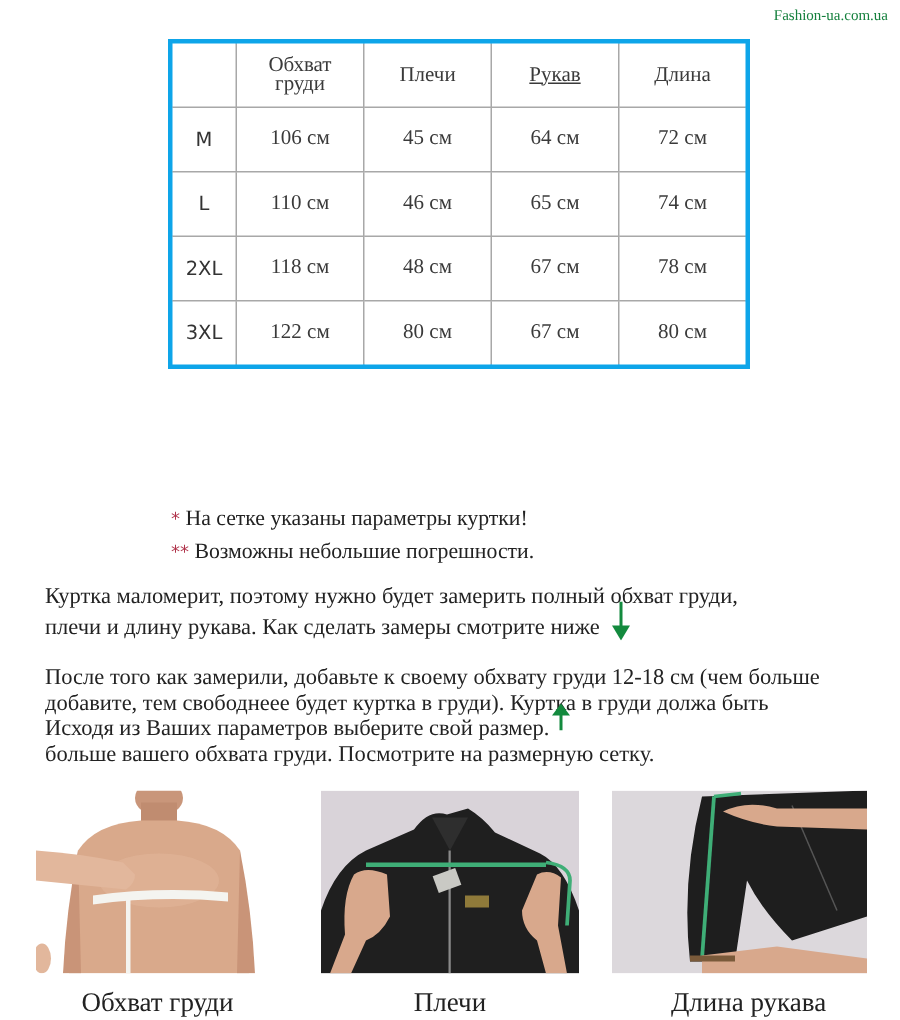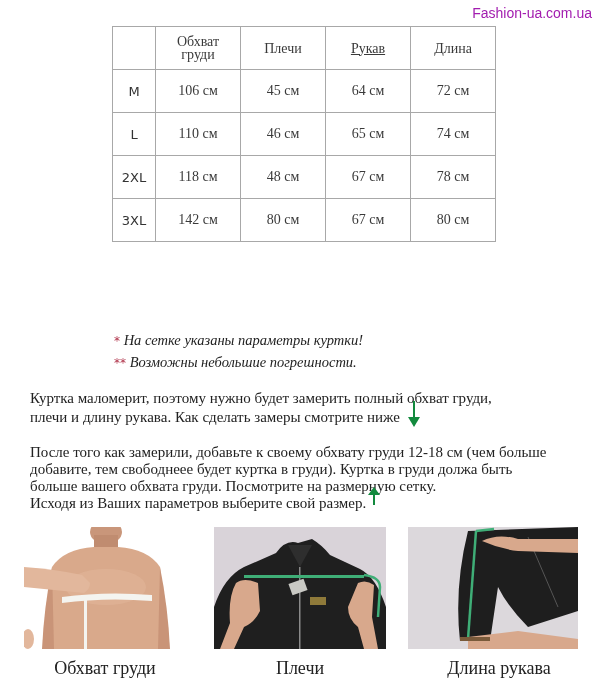--- a/index.html
+++ b/index.html
@@ -3,40 +3,40 @@
 <meta charset="utf-8">
 <style>
   html, body { margin: 0; padding: 0; }
   body {
     width: 600px; height: 680px; overflow: hidden; background: #ffffff;
     font-family: "Liberation Serif", "DejaVu Serif", serif; color: #222;
     position: relative;
   }
   .brand {
     position: absolute; top: 5px; right: 8px;
-    color: #a21caf; font-size: 14px;
-    font-family: Liberation Sans, sans-serif;
+    color: #15803d; font-size: 10px;
+    font-family: Liberation Serif, serif;
   }
   table.size-table {
     position: absolute; left: 112px; top: 26px;
     border-collapse: collapse;
-    border: 1px solid #0ea5e9;
+    border: 3px solid #0ea5e9;
   }
   table.size-table td, table.size-table th {
     border: 1px solid #a8a8a8;
     text-align: center; vertical-align: middle;
     font-weight: normal; font-size: 14px; color: #3a3a3a;
     padding: 0;
   }
   table.size-table th { height: 42px; line-height: 13px; }
   table.size-table td { height: 42px; }
   .c0 { width: 42px; } .c1 { width: 84px; } .c2 { width: 84px; } .c3 { width: 84px; text-decoration: underline; } .c4 { width: 84px; }
   .size-cell { font-family: "DejaVu Sans", sans-serif; font-size: 13px !important; color: #333 !important; }
   .notes { position: absolute; left: 114px; top: 331px; font-size: 14.5px; color: #222; }
-  .notes div { height: 22px; line-height: 18px; font-style: italic; }
+  .notes div { height: 22px; line-height: 30px; }
   .star { color: #b0334a; font-family: "DejaVu Sans", sans-serif; font-size: 12px; }
   .para { position: absolute; left: 30px; font-size: 15px; line-height: 17px; color: #222; white-space: nowrap; }
   .p1 { top: 390px; }
   .p2 { top: 444px; }
   .arrow { display: inline-block; position: relative; width: 12px; vertical-align: middle; }
   .arrow-down { height: 24px; margin-left: 8px; }
   .arrow-up { height: 16px; margin-left: 2px; }
   .photos { position: absolute; top: 527px; left: 24px; width: 560px; height: 150px; }
   .photo-card { position: absolute; top: 0; text-align: center; }
   .photo { position: relative; overflow: hidden; }
@@ -75,21 +75,21 @@
   </tr>
   <tr>
     <td class="size-cell">2XL</td>
     <td>118 см</td>
     <td>48 см</td>
     <td>67 см</td>
     <td>78 см</td>
   </tr>
   <tr>
     <td class="size-cell">3XL</td>
-    <td>142 см</td>
+    <td>122 см</td>
     <td>80 см</td>
     <td>67 см</td>
     <td>80 см</td>
   </tr>
 </tbody>
   </table>
 
 <div class="notes">
   <div>
     <span class="star">*</span>
@@ -107,27 +107,27 @@
     <span>плечи и длину рукава. Как сделать замеры смотрите ниже</span><span class="arrow arrow-down"><svg width="12" height="26" viewBox="0 0 12 26" style="position:absolute;top:-6px;left:0;">
           <rect x="5" y="0" width="2" height="18" fill="#138a3e"></rect>
           <polygon points="0,16 12,16 6,26" fill="#138a3e"></polygon>
         </svg></span>
   </div>
 </div>
 
 <div class="para p2">
   <div>После того как замерили, добавьте к своему обхвату груди 12-18 см (чем больше</div>
   <div>добавите, тем свободнеее будет куртка в груди). Куртка в груди должа быть</div>
-  <div>больше вашего обхвата груди. Посмотрите на размерную сетку.</div>
   <div>
     <span>Исходя из Ваших параметров выберите свой размер.</span><span class="arrow arrow-up"><svg width="12" height="18" viewBox="0 0 12 18" style="position:absolute;top:-10px;left:0;">
           <polygon points="0,8 12,8 6,0" fill="#138a3e"></polygon>
           <rect x="5" y="6" width="2" height="12" fill="#138a3e"></rect>
         </svg></span>
   </div>
+  <div>больше вашего обхвата груди. Посмотрите на размерную сетку.</div>
 </div>
 
 <div class="photos">
 
   <div class="photo-card" style="left:0; width:162px;">
     <div class="photo" style="width:162px; height:122px; background:#fff;">
       <svg width="162" height="122" viewBox="0 0 162 122">
         <rect width="162" height="122" fill="#ffffff"></rect>
 
         <ellipse cx="82" cy="5" rx="16" ry="12" fill="#c9967a"></ellipse>

